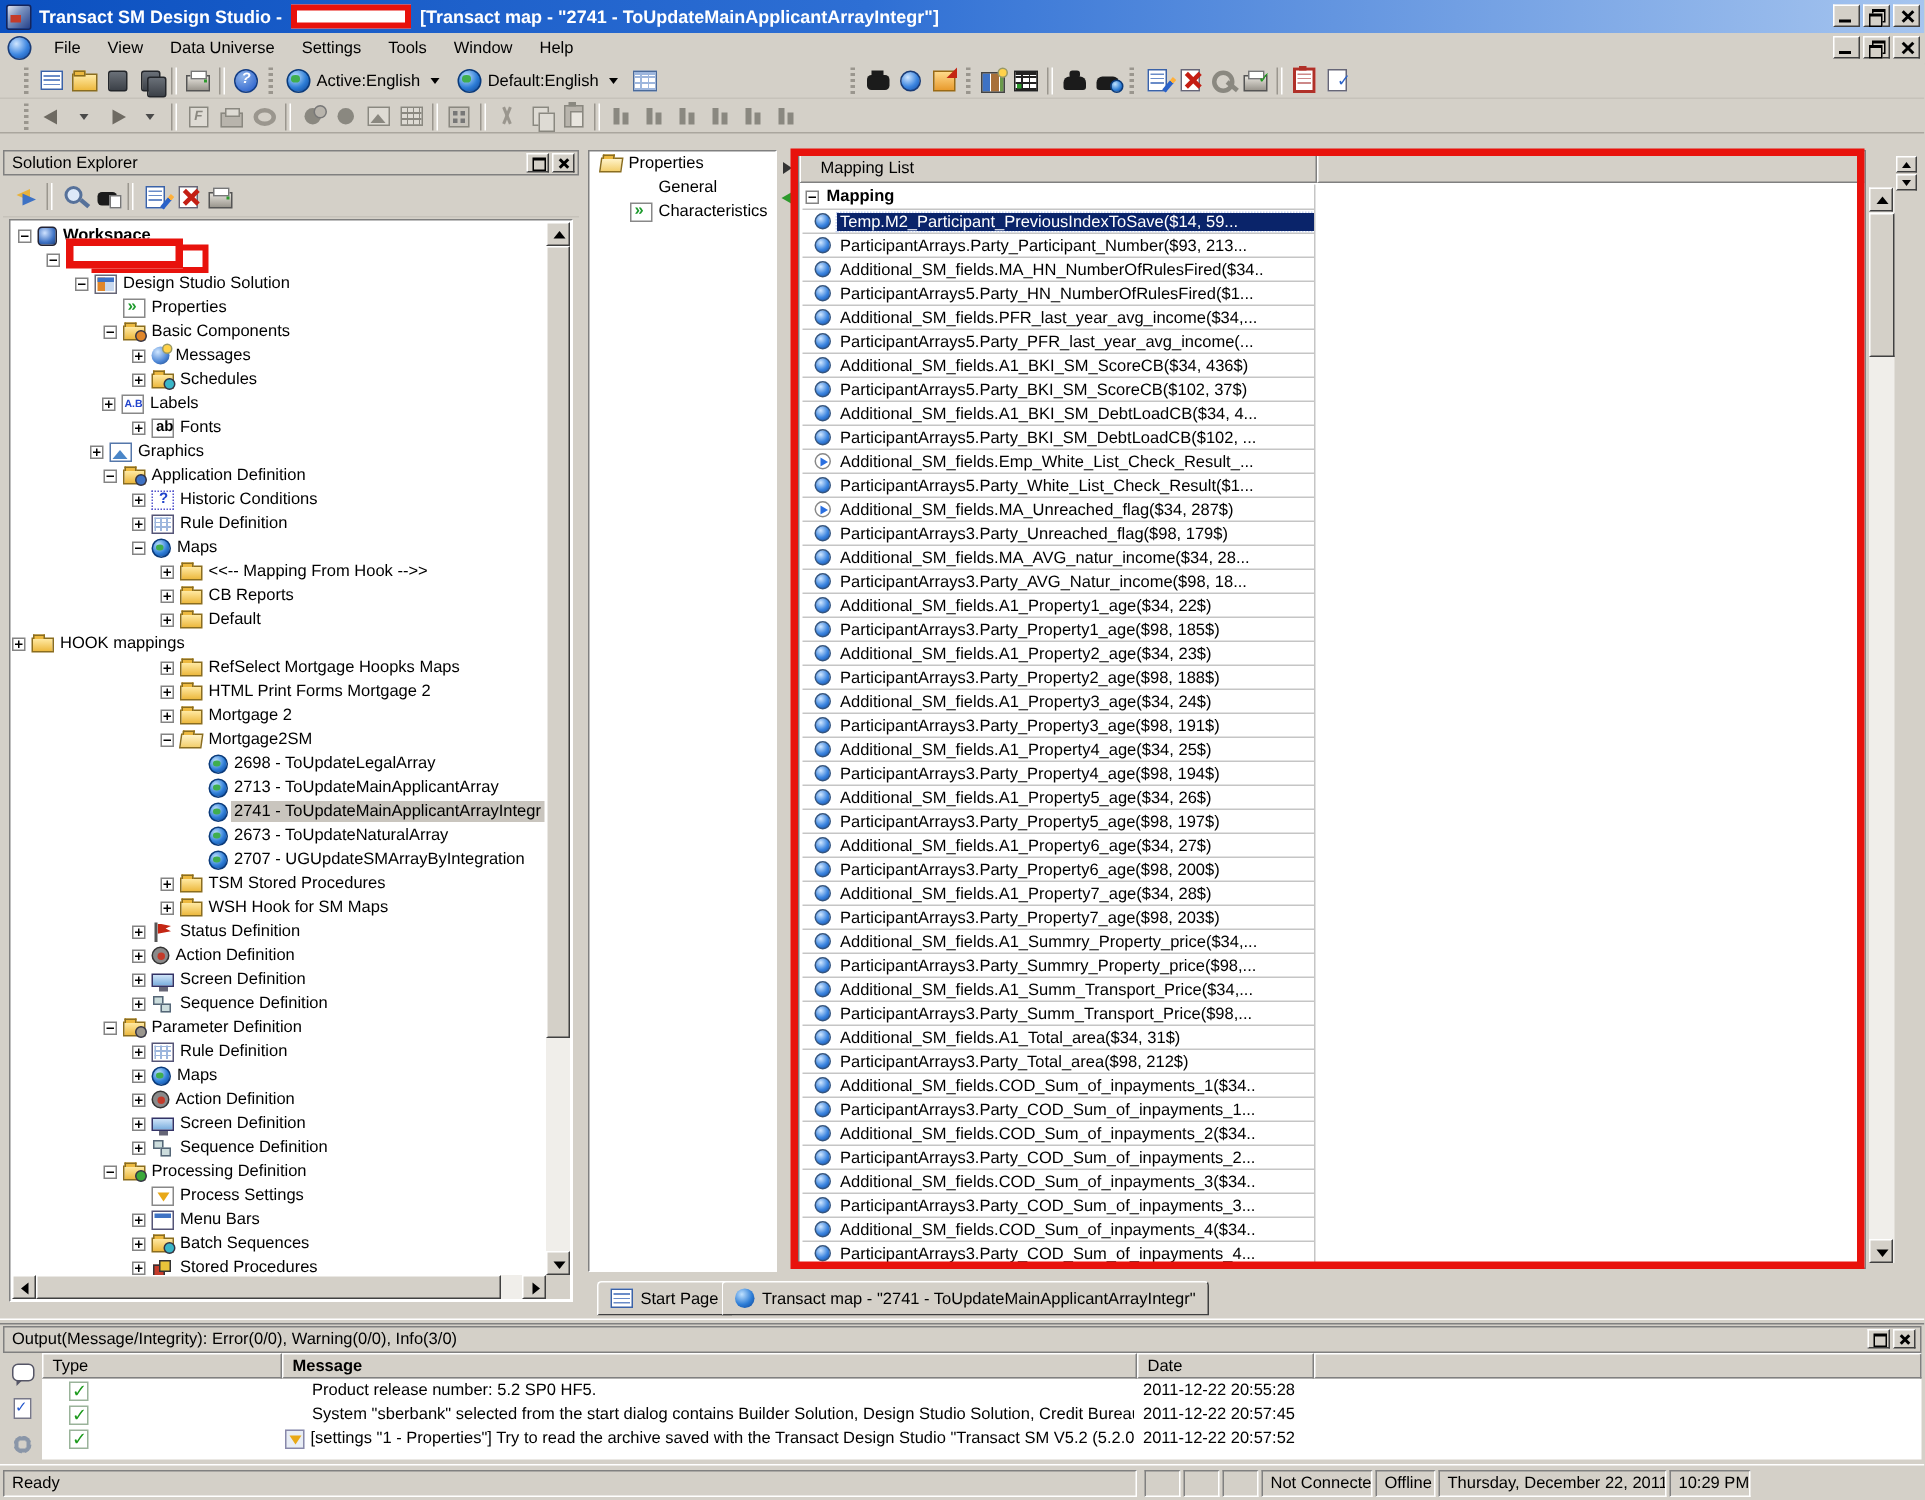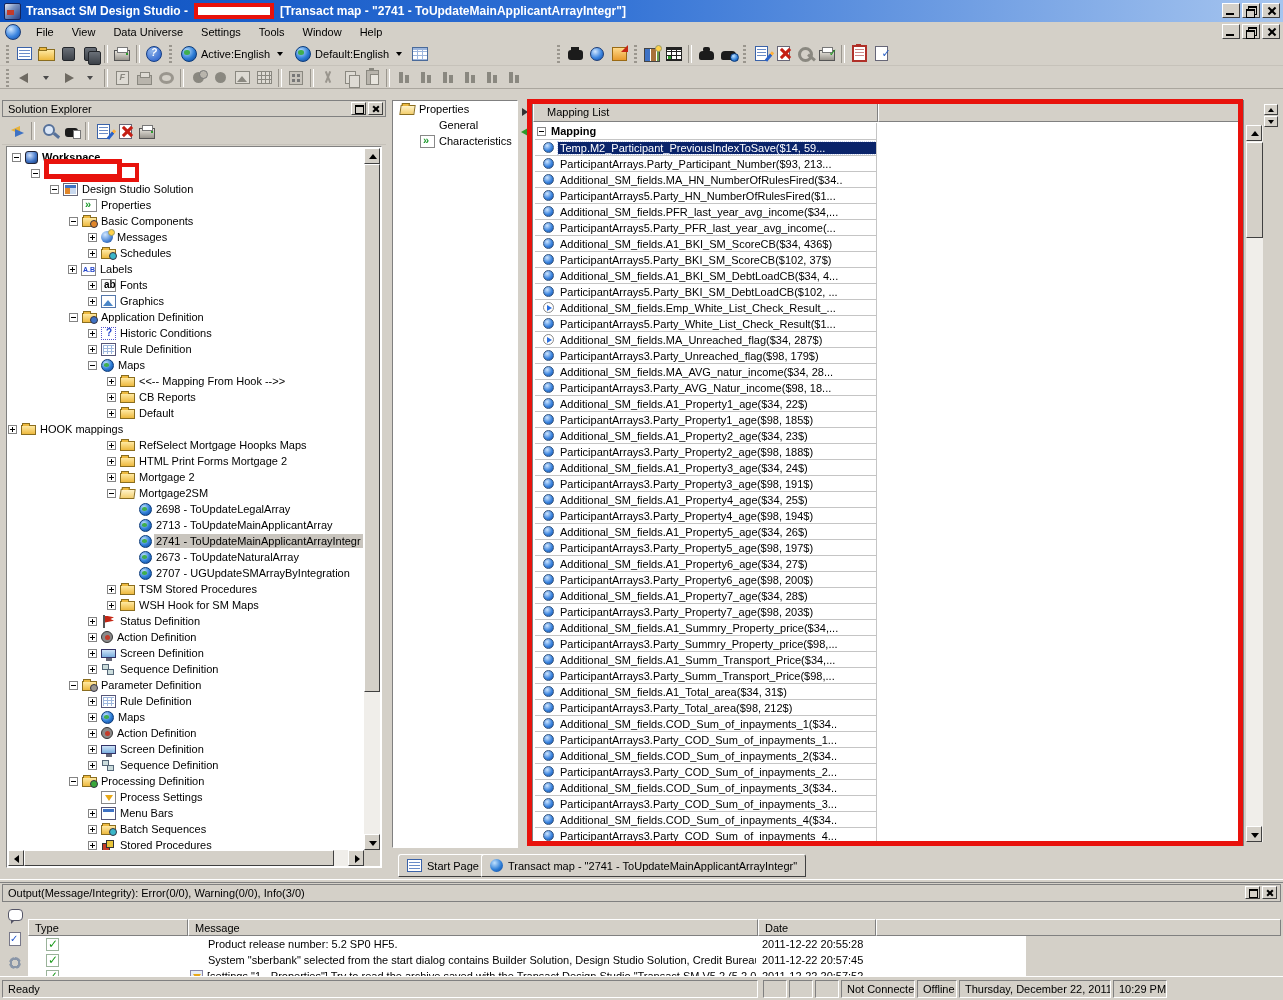--- a/index.html
+++ b/index.html
@@ -25,21 +25,21 @@
   .wbtn.cls::before{transform:rotate(45deg);} .wbtn.cls::after{transform:rotate(-45deg);}
 
   
   .menubar{position:absolute;left:0;top:22px;width:100%;height:20px;background:#d4d0c8;display:flex;align-items:center;border-bottom:1px solid #bdb9b1;}
   .child-icon{width:14px;height:14px;border-radius:50%;margin:0 6px 0 5px;flex:none;
     background:radial-gradient(circle at 35% 30%,#cfe6ff,#3d86e0 55%,#0d47a1);border:1px solid #1a3c77;}
   .mitem{padding:2px 9px;cursor:default;}
   .mdibtns{position:absolute;right:3px;top:2px;display:flex;gap:2px;}
 
   
-  .toolbar{position:absolute;left:0;width:100%;height:24px;background:#d4d0c8;display:flex;align-items:center;padding-left:2px;box-sizing:border-box;}
+  .toolbar{position:absolute;left:0;width:100%;height:24px;background:#d4d0c8;display:flex;align-items:center;padding-left:12px;box-sizing:border-box;}
   .tb1{top:42px;border-bottom:1px solid #c6c2ba;}
   .tb2{top:67px;height:22px;border-bottom:1px solid #aaa69e;}
   .tgroup{display:flex;align-items:center;height:24px;}
   .titem{width:22px;height:20px;display:flex;align-items:center;justify-content:center;flex:none;}
   .tsep{width:2px;height:18px;border-left:1px solid #9a968e;border-right:1px solid #fff;margin:0 3px;}
   .tgrip{width:7px;height:18px;margin:0 2px;background:repeating-linear-gradient(180deg,#9a968e 0 2px,#d4d0c8 2px 4px);background-size:3px 100%;background-repeat:no-repeat;background-position:2px 0;}
   .tspace{width:122px;}
   .combo{display:flex;align-items:center;height:20px;padding:0 2px;margin:0 3px;}
   .combo .lbl{margin:0 4px;}
   .dd{width:11px;height:16px;display:flex;align-items:center;justify-content:center;}
@@ -249,21 +249,21 @@
   .out-split{position:absolute;left:0;top:879px;width:100%;height:4px;background:#d4d0c8;border-top:1px solid #fff;border-bottom:1px solid #808080;box-sizing:border-box;}
   .out-hdr{position:absolute;left:2px;top:884px;width:1279px;height:18px;background:#d4d0c8;border:1px solid #808080;box-sizing:border-box;display:flex;align-items:center;padding-left:5px;}
   .out-hbtns{position:absolute;right:3px;top:1px;display:flex;gap:2px;}
   .out-strip{position:absolute;left:2px;top:902px;width:26px;height:71px;background:#d4d0c8;display:flex;flex-direction:column;align-items:center;gap:4px;padding-top:3px;box-sizing:border-box;}
   .osb{width:20px;height:20px;display:flex;align-items:center;justify-content:center;position:relative;}
   .os-bubble{width:13px;height:10px;border:1px solid #556;border-radius:4px;background:#fff;position:relative;}
   .os-bubble::after{content:"";position:absolute;left:2px;bottom:-4px;border-left:4px solid #556;border-bottom:4px solid transparent;}
   .os-doccheck{width:10px;height:12px;border:1px solid #778;background:#fff;position:relative;}
   .os-doccheck::after{content:"✓";position:absolute;left:0px;top:0px;color:#2255cc;font-size:10px;font-weight:bold;}
   .os-gear{width:12px;height:12px;border-radius:50%;background:radial-gradient(#d4d0c8 3px,#8a96a8 3px);border:2px dotted #8a96a8;box-sizing:border-box;}
-  .out-table{position:absolute;left:28px;top:902px;width:998px;height:71px;background:#fff;margin-top:17px;}
+  .out-table{position:absolute;left:28px;top:902px;width:1253px;height:71px;background:#fff;}
   .ohrow{position:absolute;left:0;top:0;height:17px;width:100%;}
   .ohcell{position:absolute;top:0;height:17px;box-sizing:border-box;background:#d4d0c8;border:1px solid;border-color:#fff #808080 #808080 #fff;display:flex;align-items:center;padding-left:6px;}
   .orow{position:absolute;left:0;height:16px;width:100%;display:flex;align-items:center;}
   .ocell{position:absolute;display:flex;align-items:center;height:16px;white-space:nowrap;overflow:hidden;}
   .ok-check{width:13px;height:13px;background:#fff;border:1px solid #9ab39a;position:relative;box-sizing:border-box;}
   .ok-check::after{content:"✓";position:absolute;left:1px;top:-2px;color:#1c9a1c;font-weight:bold;font-size:12px;}
   .msg-proc{width:13px;height:13px;background:#e8edf5;border:1px solid #88a;position:relative;box-sizing:border-box;margin-right:4px;flex:none;}
   .msg-proc::after{content:"";position:absolute;left:2px;top:3px;border-top:6px solid #e8a817;border-left:4px solid transparent;border-right:4px solid transparent;}
 
   
@@ -537,21 +537,21 @@
           <div class="trow" style="padding-left: 60px;">
             <span class="texp exp-plus"></span>
             <span class="tico t-labels"></span>
             <span class="tlab">Labels</span>
           </div>
           <div class="trow" style="padding-left: 80px;">
             <span class="texp exp-plus"></span>
             <span class="tico t-fonts"></span>
             <span class="tlab">Fonts</span>
           </div>
-          <div class="trow" style="padding-left: 80px;">
+          <div class="trow" style="padding-left: 52px;">
             <span class="texp exp-plus"></span>
             <span class="tico t-graphics"></span>
             <span class="tlab">Graphics</span>
           </div>
           <div class="trow" style="padding-left: 61px;">
             <span class="texp exp-minus"></span>
             <span class="tico t-folder td-b"></span>
             <span class="tlab">Application Definition</span>
           </div>
           <div class="trow" style="padding-left: 80px;">
@@ -976,21 +976,21 @@
     <span class="osb">
         <span class="os-doccheck"></span>
       </span>
     <span class="osb">
         <span class="os-gear"></span>
       </span>
   </div>
   <div class="out-table">
     <div class="ohrow">
       <span class="ohcell" style="left:0;width:160px;">Type</span>
-      <span class="ohcell" style="left:160px;width:570px;">Message</span>
+      <span class="ohcell" style="left:160px;width:570px;font-weight:bold;">Message</span>
       <span class="ohcell" style="left:730px;width:118px;">Date</span>
       <span class="ohcell" style="left:848px;width:405px;"></span>
     </div>
     <div class="orow" style="top:17px;">
       <span class="ocell" style="left:18px;width:140px;">
           <span class="ok-check"></span>
         </span>
       <span class="ocell" style="left:180px;width:548px;">
           <span>Product release number: 5.2 SP0 HF5.</span>
         </span>

